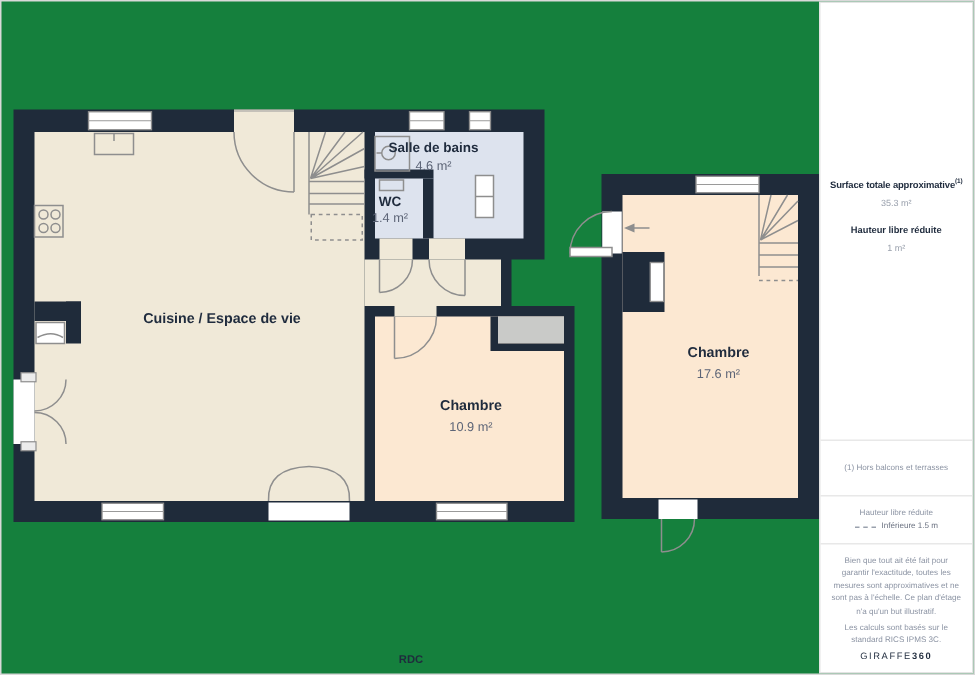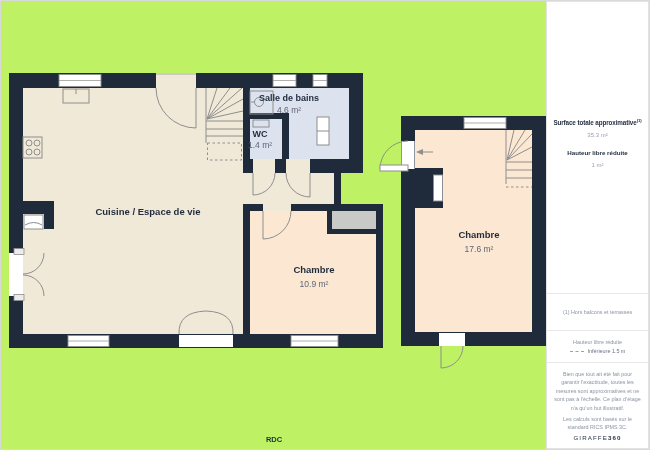--- a/index.html
+++ b/index.html
@@ -1,17 +1,17 @@
 <!DOCTYPE html>
 <html style="--color-wall: #1f2b3a; --color-living: #f0e9d8; --color-bedroom: #fce8d2; --color-bathroom: #dde3ee; --color-closet: #c9cac8;"><head>
 <meta charset="utf-8">
 <style>
   html,body{margin:0;padding:0;background:#fff;}
   body{font-family:"Liberation Sans",sans-serif;}
-  #stage{position:relative;width:650px;height:450px;background:#bef264;border:1px solid #d9d9d9;box-sizing:border-box;overflow:hidden;}
+  #stage{position:relative;width:650px;height:450px;background:#15803d;border:1px solid #d9d9d9;box-sizing:border-box;overflow:hidden;}
   #plan{position:absolute;left:0;top:0;}
   svg{font-family:"Liberation Sans",sans-serif;}
   .wall{fill:var(--color-wall,#1f2b3a);}
   .living{fill:var(--color-living,#f0e9d8);}
   .bedroom{fill:var(--color-bedroom,#fce8d2);}
   .bathroom{fill:var(--color-bathroom,#dde3ee);}
   .closet{fill:var(--color-closet,#c9cac8);}
   .win{fill:#ffffff;stroke:#8e8e8e;stroke-width:0.9;}
   .ln{fill:none;stroke:#8e8e8e;stroke-width:1;}
   .lnt{fill:none;stroke:#9a9a9a;stroke-width:0.8;}

